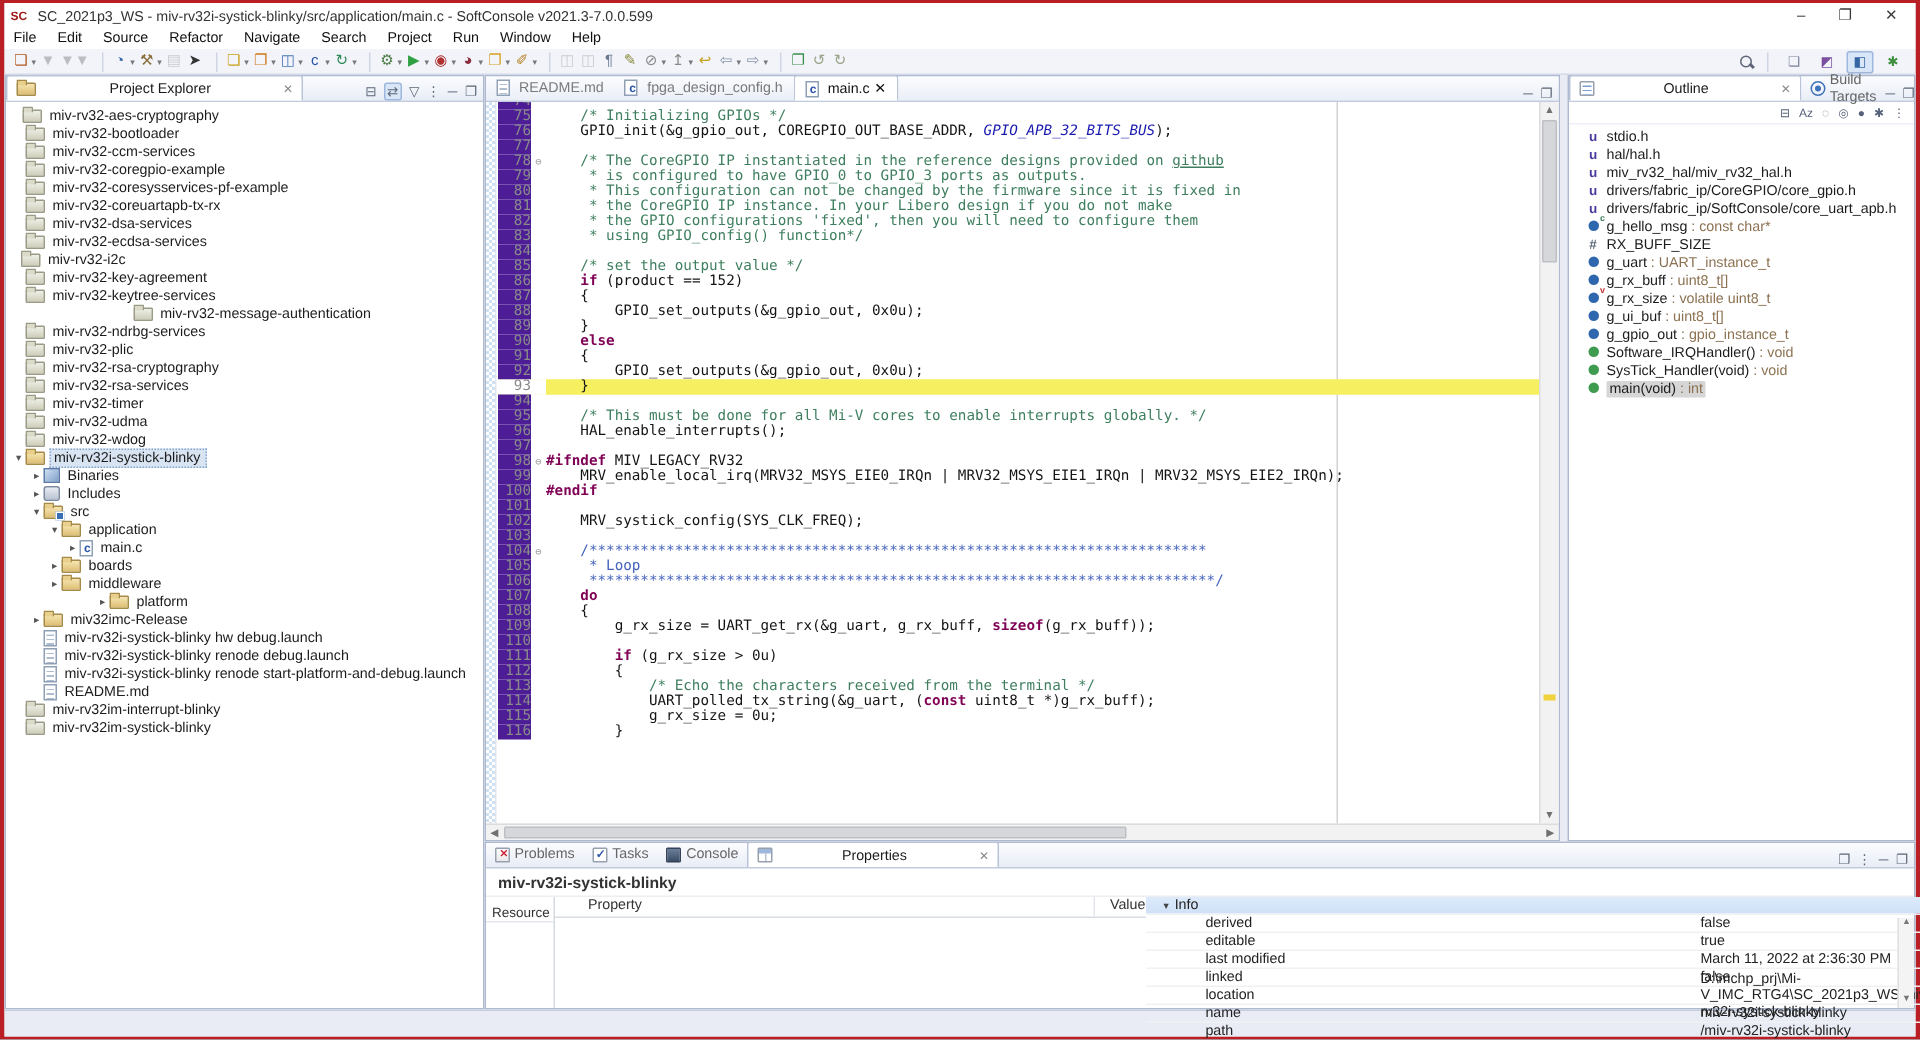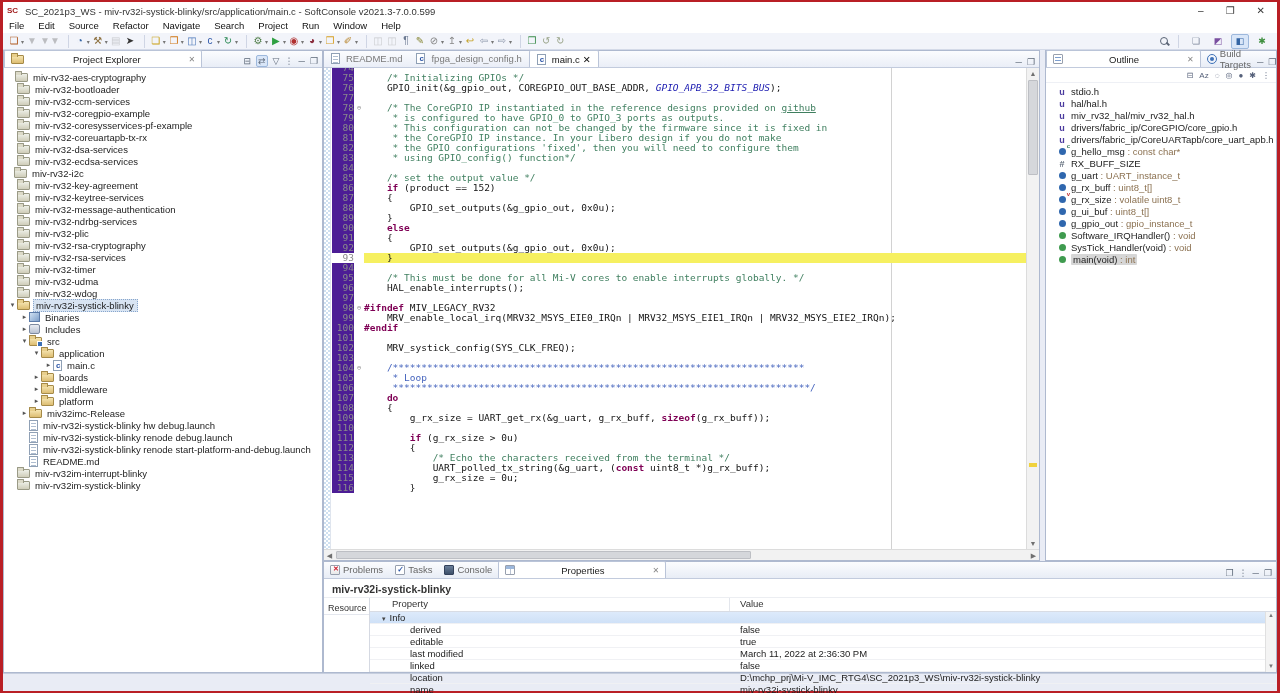--- a/index.html
+++ b/index.html
@@ -119,21 +119,21 @@
   .ol-label { margin-left:3px; color:#1c1c1c; }
   .ol-type { color:#8c7252; }
   .ol-row.selected .ol-sel { background:#d6d6d6; border-radius:1px; padding:0 2px; }
 
   
   .bottom-panel { height:112px; flex:none; display:flex; flex-direction:column; }
   .bp-body { flex:1; display:flex; min-height:0; }
   .bp-title { height:19px; font-size:10.5px; font-weight:bold; color:#333; padding:4px 0 0 8px; flex:none; border-bottom:1px solid #eceef2; }
   .resource-col { width:46px; flex:none; border-right:1px solid #d5d9e2; padding-top:4px; }
   .resource-tab { font-size:9px; color:#333; padding:1px 4px; border-bottom:1px solid #e4e7ee; }
-  .prop-table { flex:1; display:flex; flex-direction:column; min-width:0; position:relative; }
+  .prop-table { flex:1; display:flex; flex-direction:row; min-width:0; position:relative; }
   .pt-header { height:14px; display:flex; border-bottom:1px solid #d8dce4; color:#333; flex:none; }
   .pt-header .col-p { width:360px; padding-left:22px; border-right:1px solid #e3e6ec; }
   .pt-row { height:12px; display:flex; align-items:center; border-bottom:1px solid #f0f1f4; }
   .pt-row .cell-p { width:360px; padding-left:40px; color:#222; flex:none; }
   .pt-row .cell-v { color:#222; padding-left:10px; }
   .pt-row.group { background:linear-gradient(#ddeafb,#cfe1f7); }
   .pt-row.group .cell-p { padding-left:12px; font-weight:normal; }
   .pt-twisty { font-size:7px; color:#444; margin-right:4px; }
   .prop-vscroll { position:absolute; right:0; top:14px; bottom:0; width:11px; background:#f4f4f4; border-left:1px solid #e0e0e0; }
   .prop-vscroll .arr { position:absolute; left:0; right:0; height:9px; text-align:center; font-size:6px; color:#777; }
@@ -389,21 +389,21 @@
           <div class="tree-row" style="padding-left: 4px;">
             <span class="twisty"></span>
             <span class="ticon i-folder gray"></span>
             <span class="tree-label">miv-rv32-key-agreement</span>
           </div>
           <div class="tree-row" style="padding-left: 4px;">
             <span class="twisty"></span>
             <span class="ticon i-folder gray"></span>
             <span class="tree-label">miv-rv32-keytree-services</span>
           </div>
-          <div class="tree-row" style="padding-left: 4px;">
+          <div class="tree-row" style="padding-left: 4px; justify-content: center;">
             <span class="twisty"></span>
             <span class="ticon i-folder gray"></span>
             <span class="tree-label">miv-rv32-message-authentication</span>
           </div>
           <div class="tree-row" style="padding-left: 4px;">
             <span class="twisty"></span>
             <span class="ticon i-folder gray"></span>
             <span class="tree-label">miv-rv32-ndrbg-services</span>
           </div>
           <div class="tree-row" style="padding-left: 4px;">
@@ -469,21 +469,21 @@
           <div class="tree-row" style="padding-left: 28px;">
             <span class="twisty">▸</span>
             <span class="ticon i-folder"></span>
             <span class="tree-label">boards</span>
           </div>
           <div class="tree-row" style="padding-left: 28px;">
             <span class="twisty">▸</span>
             <span class="ticon i-folder"></span>
             <span class="tree-label">middleware</span>
           </div>
-          <div class="tree-row" style="padding-left: 28px;">
+          <div class="tree-row" style="padding-left: 28px; margin-left: 32px;">
             <span class="twisty">▸</span>
             <span class="ticon i-folder"></span>
             <span class="tree-label">platform</span>
           </div>
           <div class="tree-row" style="padding-left: 16px;">
             <span class="twisty">▸</span>
             <span class="ticon i-folder"></span>
             <span class="tree-label">miv32imc-Release</span>
           </div>
           <div class="tree-row" style="padding-left: 16px;">
@@ -645,21 +645,21 @@
               <div class="ol-row">
                 <span class="oicon"><span class="o-inc">u</span></span>
                 <span class="ol-label ol-sel"><span>miv_rv32_hal/miv_rv32_hal.h</span></span>
               </div>
               <div class="ol-row">
                 <span class="oicon"><span class="o-inc">u</span></span>
                 <span class="ol-label ol-sel"><span>drivers/fabric_ip/CoreGPIO/core_gpio.h</span></span>
               </div>
               <div class="ol-row">
                 <span class="oicon"><span class="o-inc">u</span></span>
-                <span class="ol-label ol-sel"><span>drivers/fabric_ip/CoreUARTapb/core_uart_apb.h</span></span>
+                <span class="ol-label ol-sel"><span>drivers/fabric_ip/SoftConsole/core_uart_apb.h</span></span>
               </div>
               <div class="ol-row">
                 <span class="oicon"><span class="o-var"></span><span class="o-sup c">c</span></span>
                 <span class="ol-label ol-sel"><span>g_hello_msg</span><span class="ol-type"> : const char*</span></span>
               </div>
               <div class="ol-row">
                 <span class="oicon"><span class="o-def">#</span></span>
                 <span class="ol-label ol-sel"><span>RX_BUFF_SIZE</span></span>
               </div>
               <div class="ol-row">

